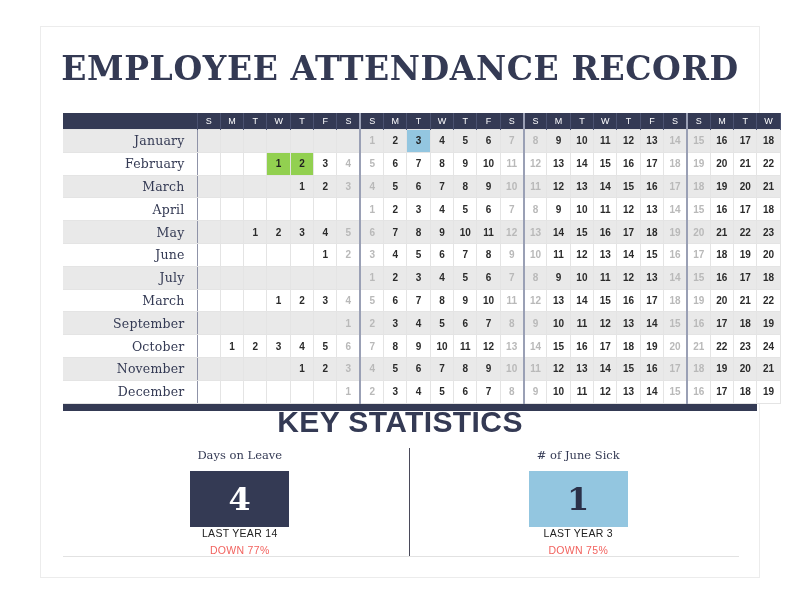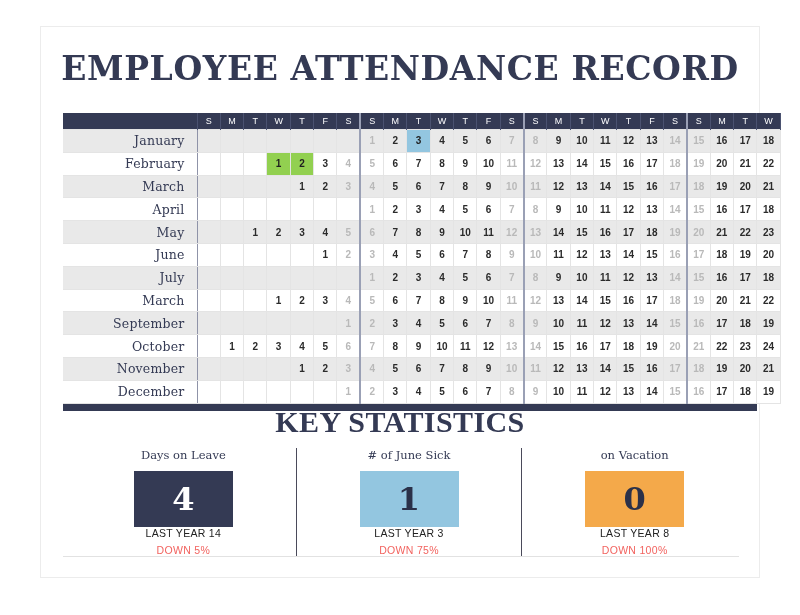--- a/index.html
+++ b/index.html
@@ -98,21 +98,21 @@
   }
   .cal-footer{
     width:694px;height:7px;background:#343a54;
   }
 
   
   .stats-title{
     position:absolute;
     left:0; top:378px; width:100%;
     text-align:center;
-    font-family:Liberation Serif, serif;
+    font-family:Liberation Sans, sans-serif;
     font-weight:bold;
     font-size:30px;
     letter-spacing:0.4px;
     color:#343a54;
     white-space:nowrap;
   }
   .stats-row{
     position:absolute;
     left:30px; top:421px;
     width:676px; height:108px;
@@ -579,30 +579,24 @@
     <div class="cal-footer"></div>
   </div>
 
   <div class="stats-title">KEY STATISTICS</div>
 
   <div class="stats-row">
       <div class="stat-cell">
         <div class="stat-label">Days on Leave</div>
         <div class="stat-box navy">4</div>
         <div class="stat-last">LAST YEAR  14</div>
-        <div class="stat-delta">DOWN 5%</div>
+        <div class="stat-delta">DOWN 77%</div>
       </div>
       <div class="stat-cell">
         <div class="stat-label"># of June Sick</div>
         <div class="stat-box blue">1</div>
         <div class="stat-last">LAST YEAR 3</div>
         <div class="stat-delta">DOWN 75%</div>
       </div>
-      <div class="stat-cell">
-        <div class="stat-label">on Vacation</div>
-        <div class="stat-box orange">0</div>
-        <div class="stat-last">LAST YEAR 8</div>
-        <div class="stat-delta">DOWN 100%</div>
-      </div>
     </div>
   <div class="stats-underline"></div>
 
 </div>
 
 </body></html>

